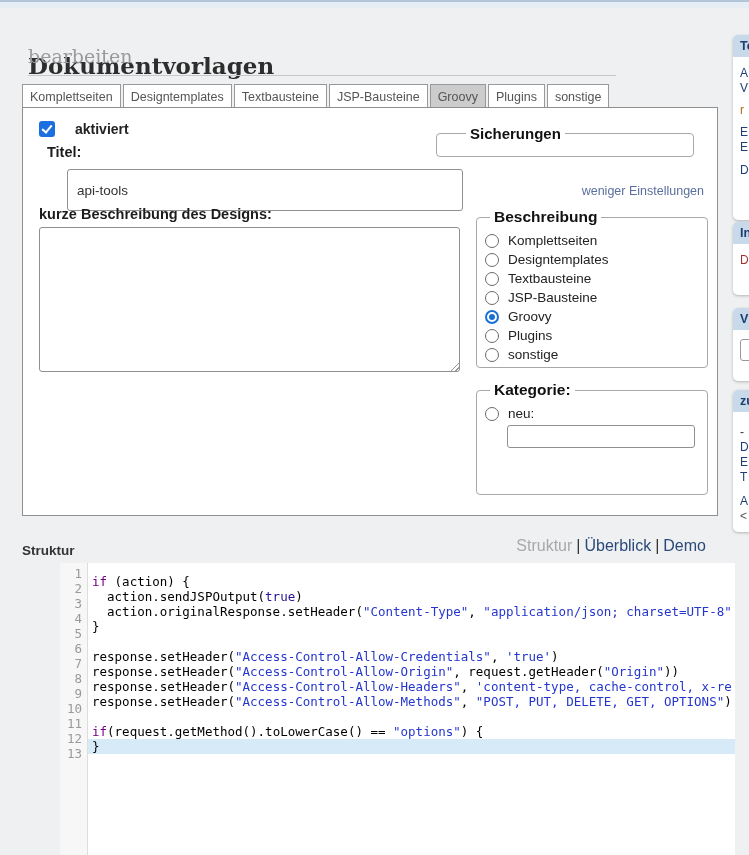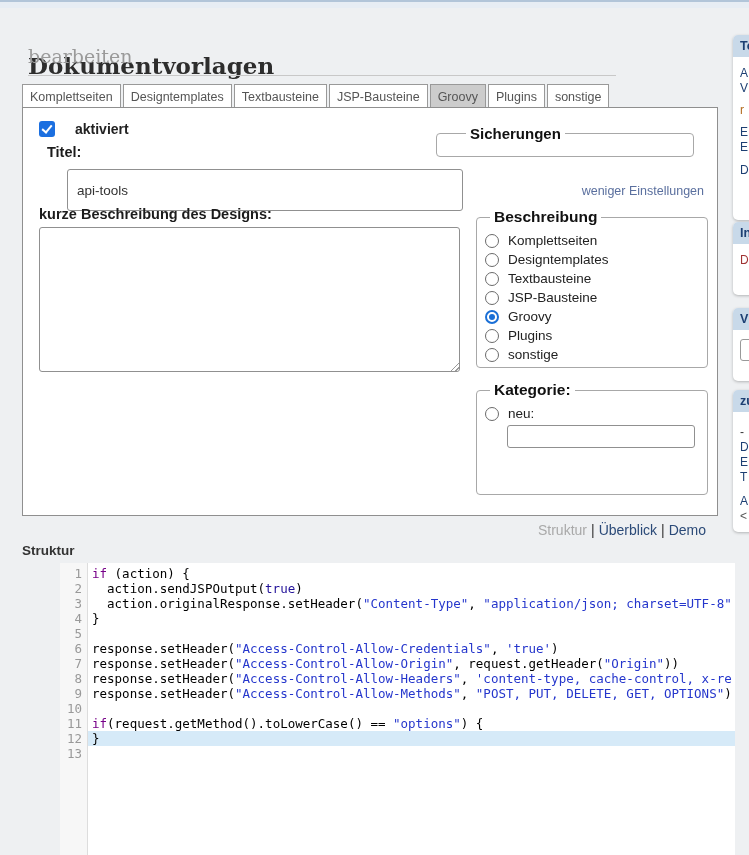--- a/index.html
+++ b/index.html
@@ -49,30 +49,30 @@
   #kategorie-fs legend{font-size:15.5px;}
 
   .radio-row{display:flex;align-items:center;gap:9px;margin:4px 0;cursor:pointer;}
   .radio{width:14px;height:14px;border:1.5px solid #6b6b6b;border-radius:50%;box-sizing:border-box;background:#fff;position:relative;flex:0 0 auto;}
   .radio.sel{border:2px solid #1a6fd6;}
   .radio.sel::after{content:"";position:absolute;left:2px;top:2px;width:6px;height:6px;border-radius:50%;background:#1a6fd6;}
   .radio-label{font-size:13.5px;color:#222;}
   #neu-input{margin:2px 0 0 22px;width:188px;height:23px;display:block;}
 
   .q-label{position:absolute;left:22px;top:543px;font-weight:bold;font-size:13.5px;color:#333;}
-  .q-links{position:absolute;top:522px;right:43px;font-size:14px;}
+  .q-links{position:absolute;top:537px;right:43px;font-size:16px;}
   .q-link{color:#2b4a78;cursor:pointer;}
   .q-link.muted{color:#a9a9a9;}
   .q-sep{color:#333;margin:0 4px;}
 
   .editor{position:absolute;left:60px;top:563px;width:675px;height:292px;background:#fff;
           font-family:"DejaVu Sans Mono",monospace;font-size:12.5px;line-height:15px;}
   .gutter{position:absolute;left:0;top:0;width:28px;height:100%;background:#f7f7f7;border-right:1px solid #ddd;box-sizing:border-box;padding-top:3px;}
   .ln{text-align:right;padding-right:5px;color:#999;height:15px;}
-  .code{position:absolute;left:28px;top:0;right:0;bottom:0;overflow:hidden;padding-top:3px;}
+  .code{position:absolute;left:28px;top:0;right:0;bottom:0;overflow:hidden;padding-top:11px;}
   .cl{white-space:pre;padding-left:4px;height:15px;}
   .cl.hl{background:#d6eaf8;}
   .tok-k{color:#770088;}
   .tok-s{color:#2536cc;}
   .tok-a{color:#221199;}
   .tok-p{color:#000;}
 
   .sp{position:absolute;left:733px;width:150px;border-radius:5px;background:#fff;box-shadow:0 1px 3px rgba(0,0,0,.25);}
   .sp-head{background:#c8d9e9;color:#1d3f73;font-weight:bold;font-size:12.5px;padding:4px 7px;border-radius:5px 5px 0 0;}
   .sp-body{padding:6px 7px 9px 7px;font-size:12px;}

